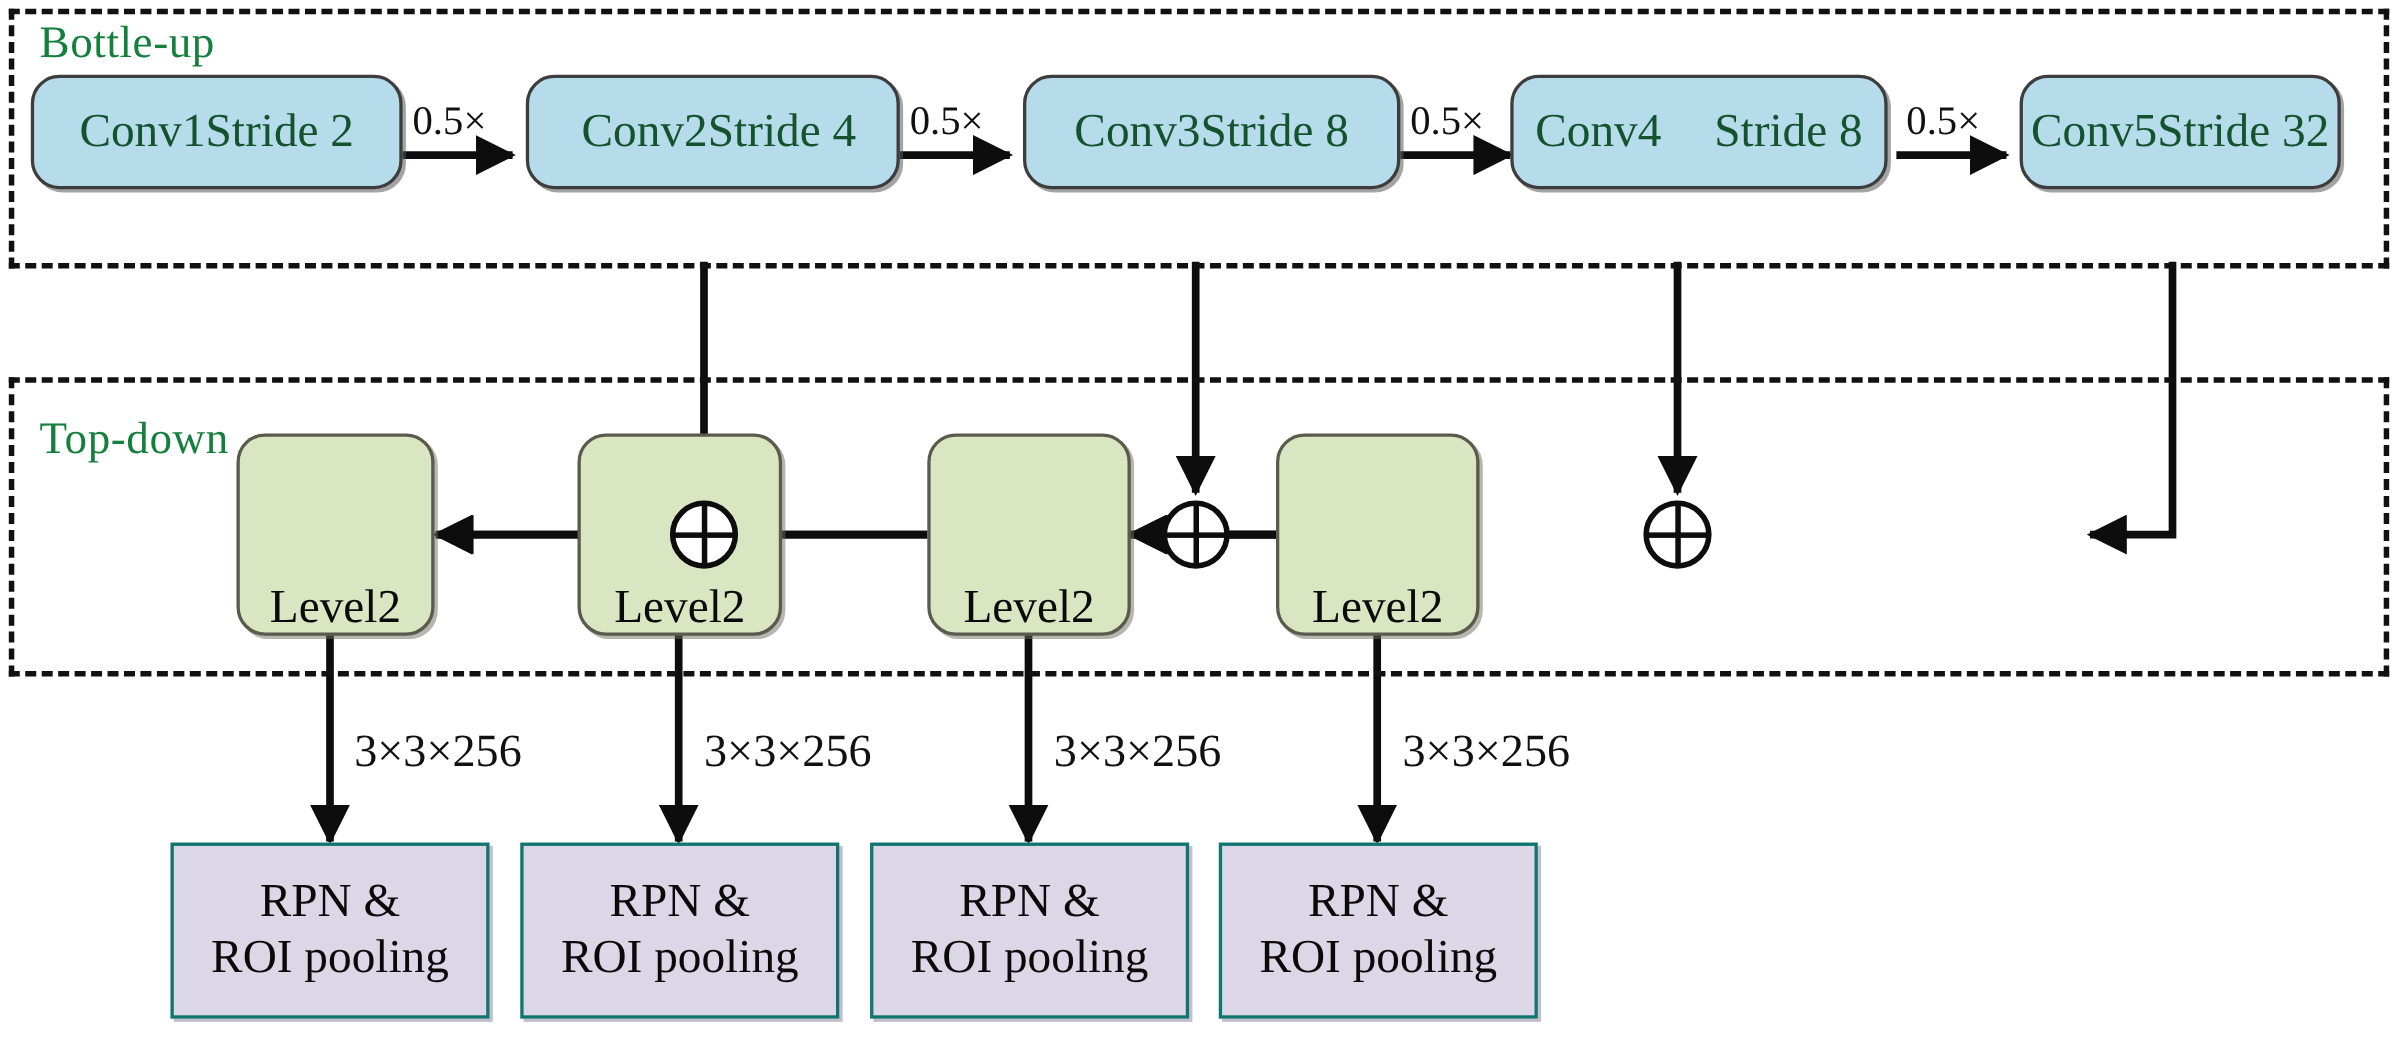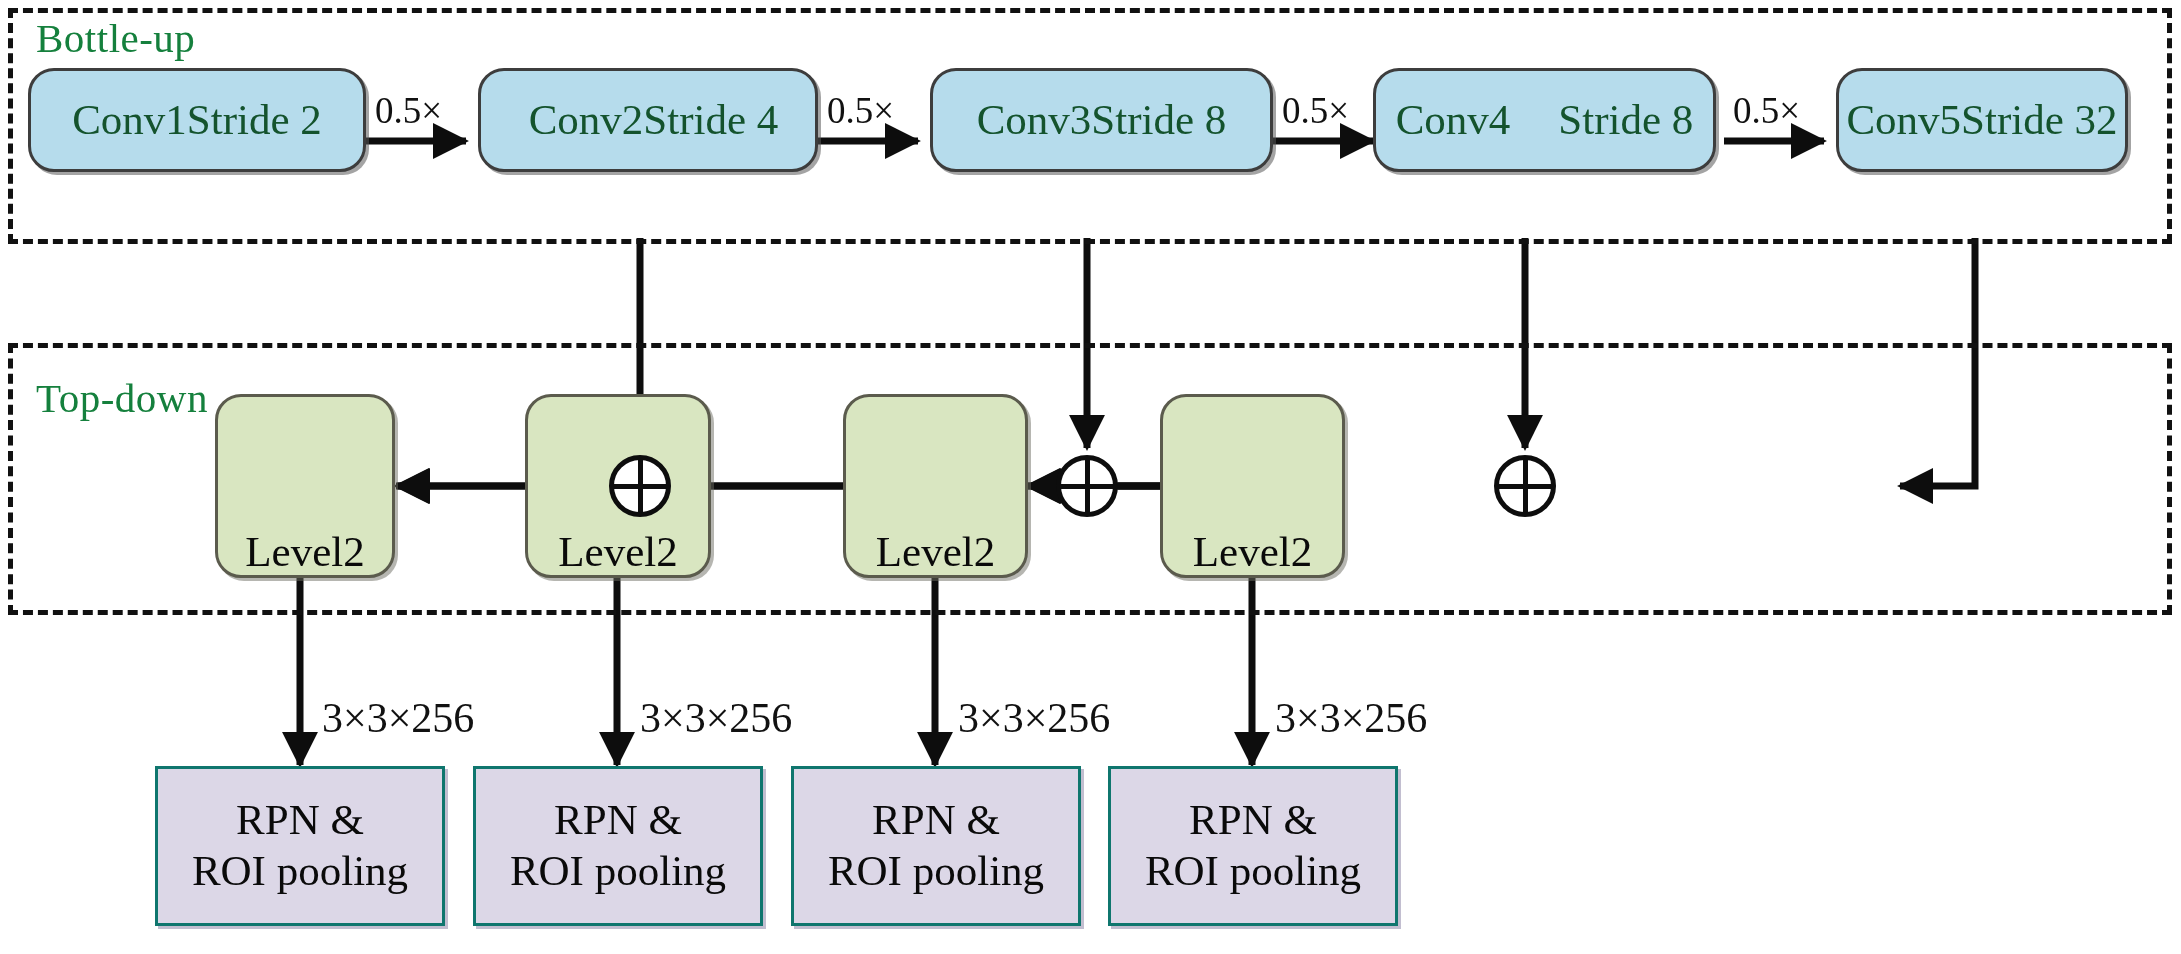--- a/index.html
+++ b/index.html
@@ -105,21 +105,20 @@
     line-height: 1;
     color: #111111;
     white-space: nowrap;
   }
   .conn-label {
     position: absolute;
     font-size: 42px;
     line-height: 1;
     color: #111111;
     white-space: nowrap;
-    margin-top: 35px;
   }
 
   
   .plus-node {
     position: absolute;
     width: 62px;
     height: 62px;
     box-sizing: border-box;
     border: 5px solid #0d0d0d;
     border-radius: 50%;

